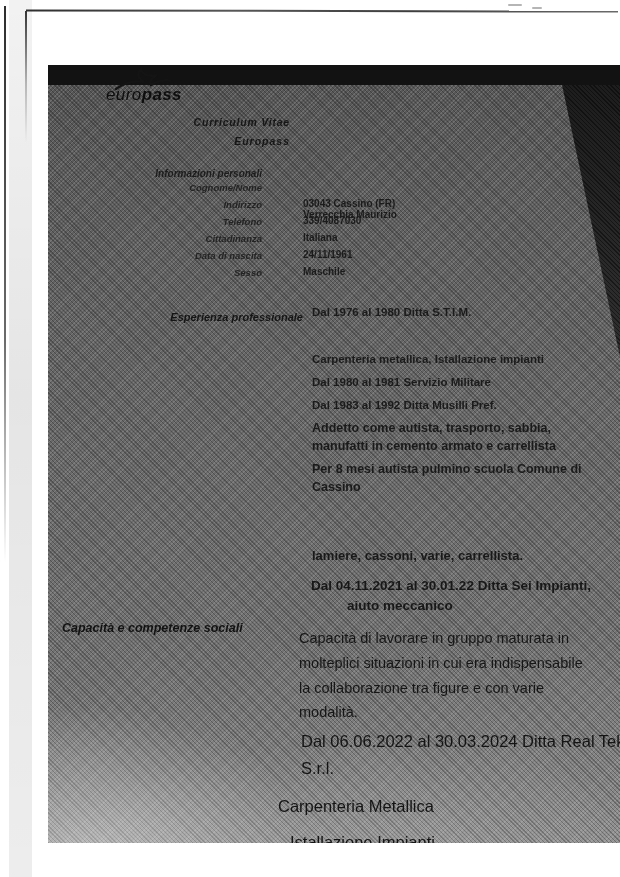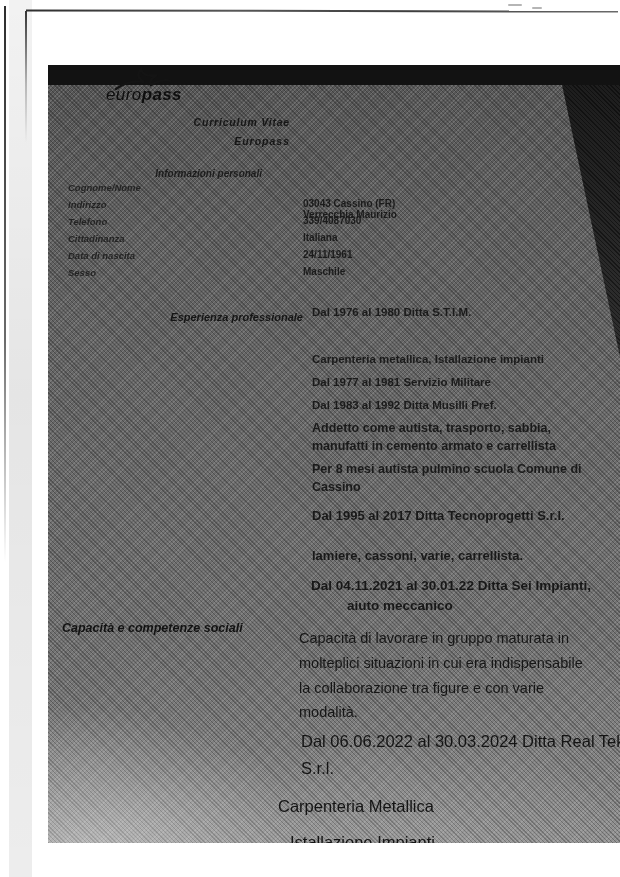--- a/index.html
+++ b/index.html
@@ -41,21 +41,21 @@
 
   
   .t{position:absolute;color:#1a1a1a;white-space:nowrap;}
   .logo{left:58px;top:20px;font-size:17px;font-style:italic;color:#0e0e0e;letter-spacing:.4px;}
   .logo .euro{font-weight:400;}
   .logo .pass{font-weight:700;}
   .logo-swoosh{position:absolute;left:66px;top:2px;}
   .title1{left:92px;top:51px;width:150px;text-align:right;font-size:10.5px;font-weight:700;font-style:italic;letter-spacing:.8px;color:#161616;}
   .title2{left:92px;top:70px;width:150px;text-align:right;font-size:10.5px;font-weight:700;font-style:italic;letter-spacing:1px;color:#161616;}
 
-  .plabel{left:20px;width:194px;text-align:left;font-size:9.5px;font-weight:600;font-style:italic;color:#232323;}
+  .plabel{left:20px;width:194px;text-align:right;font-size:9.5px;font-weight:600;font-style:italic;color:#232323;}
   .psection{left:20px;width:194px;text-align:right;font-size:10px;font-weight:700;font-style:italic;color:#1c1c1c;}
   .pvalue{left:255px;font-size:10px;font-weight:600;color:#1b1b1b;}
 
   .explabel{left:39px;width:216px;text-align:right;font-size:11px;font-weight:700;font-style:italic;color:#151515;}
   .xs{left:264px;font-size:11.5px;font-weight:600;color:#1b1b1b;}
   .xm{left:264px;font-size:12.5px;font-weight:600;color:#1a1a1a;}
   .xl{left:264px;font-size:13px;font-weight:600;color:#191919;}
   .xxl{left:263px;font-size:13.5px;font-weight:600;color:#181818;}
 
   .soclabel{left:14px;font-size:12.5px;font-weight:700;font-style:italic;color:#121212;}
@@ -103,27 +103,26 @@
   <div class="t plabel" style="top:185px;">Data di nascita</div>
   <div class="t pvalue" style="top:184px;">24/11/1961</div>
 
   <div class="t plabel" style="top:202px;">Sesso</div>
   <div class="t pvalue" style="top:201px;">Maschile</div>
 
   <div class="t explabel" style="top:246px;">Esperienza professionale</div>
 
   <div class="t xs" style="top:241px;">Dal 1976 al 1980 Ditta S.T.I.M.</div>
   <div class="t xs" style="top:288px;">Carpenteria metallica, Istallazione impianti</div>
-  <div class="t xs" style="top:311px;">Dal 1977 al 1981 Servizio Militare</div>
+  <div class="t xs" style="top:311px;">Dal 1980 al 1981 Servizio Militare</div>
   <div class="t xs" style="top:334px;">Dal 1983 al 1992 Ditta Musilli Pref.</div>
   <div class="t xm" style="top:356px;">Addetto come autista, trasporto, sabbia,</div>
   <div class="t xm" style="top:374px;">manufatti in cemento armato e carrellista</div>
   <div class="t xm" style="top:397px;">Per 8 mesi autista pulmino scuola Comune di</div>
   <div class="t xm" style="top:415px;">Cassino</div>
-  <div class="t xl" style="top:443px;">Dal 1995 al 2017 Ditta Tecnoprogetti S.r.l.</div>
   <div class="t xl" style="top:483px;">lamiere, cassoni, varie, carrellista.</div>
   <div class="t xxl" style="top:513px;">Dal 04.11.2021 al 30.01.22 Ditta Sei Impianti,</div>
   <div class="t xxl" style="top:533px;margin-left:36px;">aiuto meccanico</div>
 
   <div class="t soclabel" style="top:556px;">Capacità e competenze sociali</div>
   <div class="t soc" style="top:565px;">Capacità di lavorare in gruppo maturata in</div>
   <div class="t soc" style="top:615px;">la collaborazione tra figure e con varie</div>
   <div class="t soc" style="top:590px;">molteplici situazioni in cui era indispensabile</div>
   <div class="t soc" style="top:639px;">modalità.</div>
 

